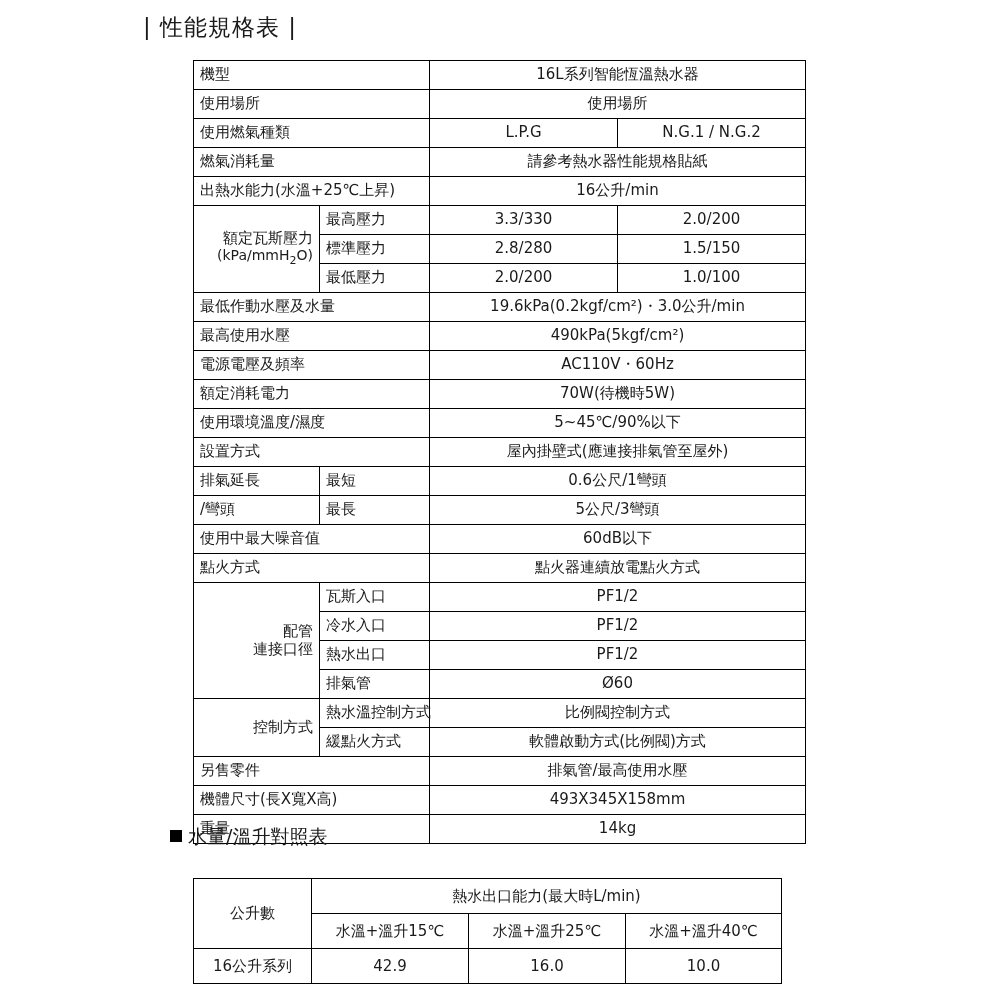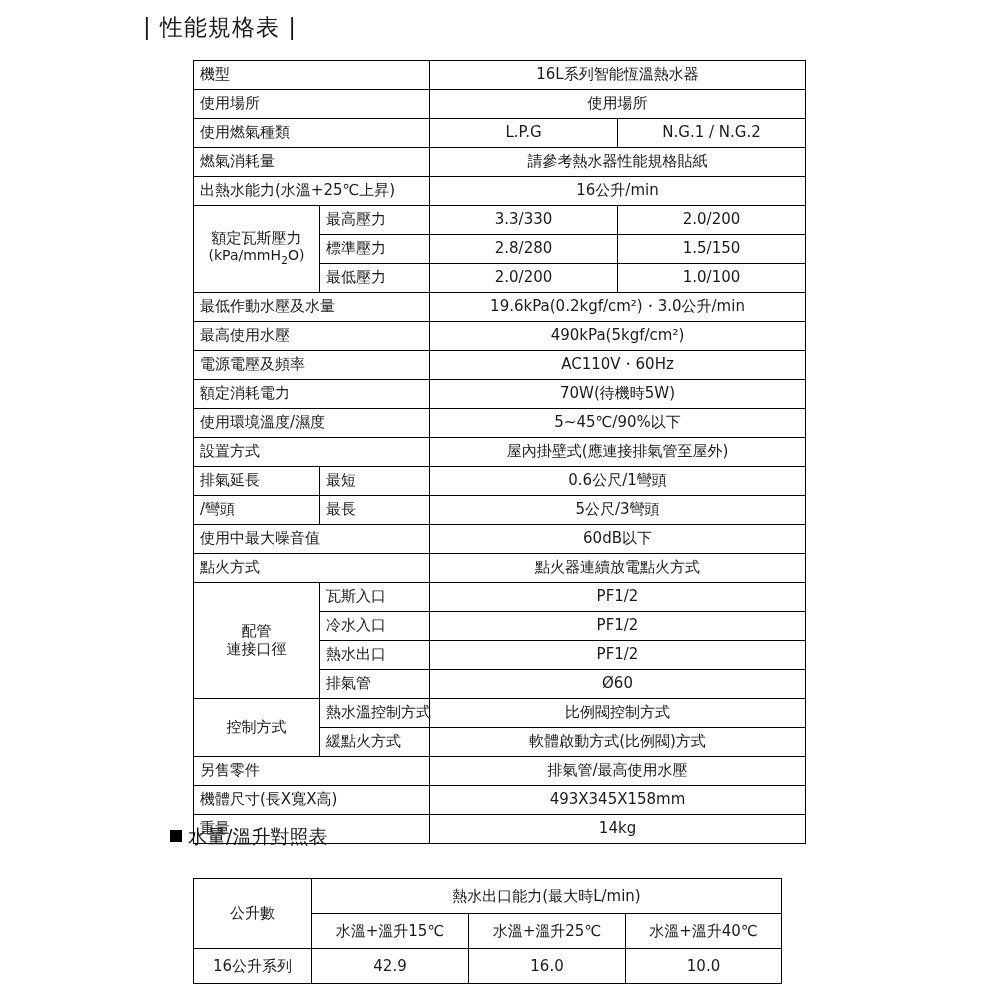--- a/index.html
+++ b/index.html
@@ -54,21 +54,21 @@
   }
   .sub {
     font-size: 14px;
   }
   .nowrap { white-space: nowrap; margin-top: 48px; }
   .smallsub {
     font-size: 11px;
     vertical-align: sub;
   }
   .grouplabel {
-    text-align: center;
+    text-align: right;
     line-height: 1.3;
   }
 
   .wt-title {
     position: absolute;
     left: 170px;
     top: 824px;
     font-size: 19px;
     white-space: nowrap;
   }

